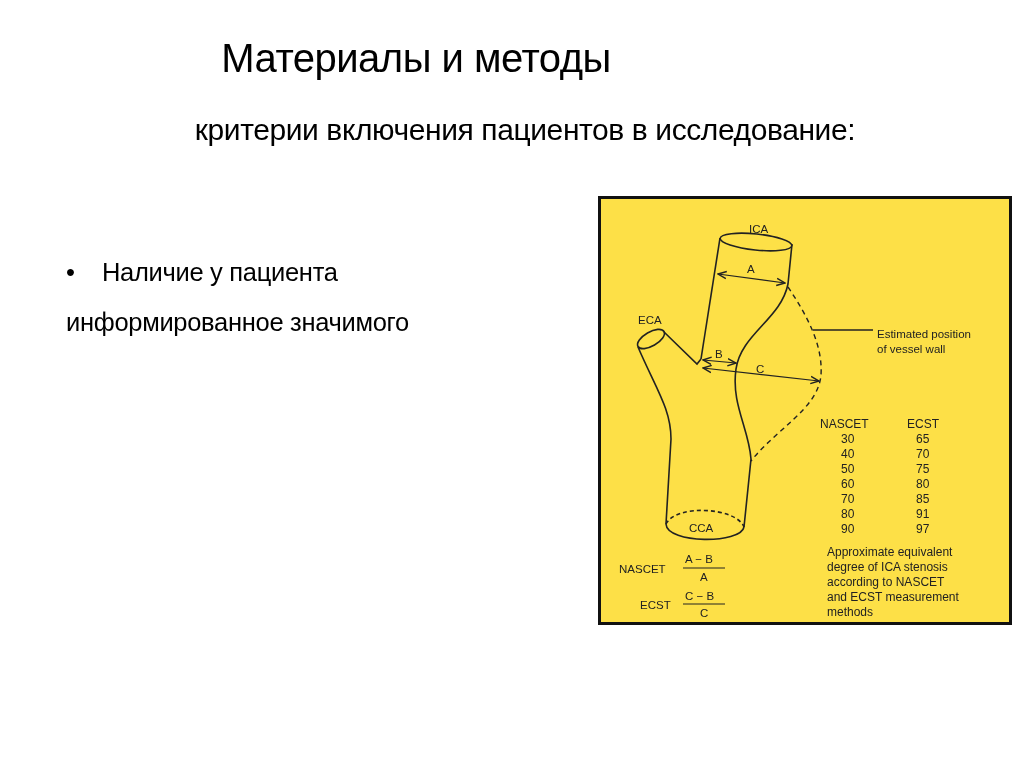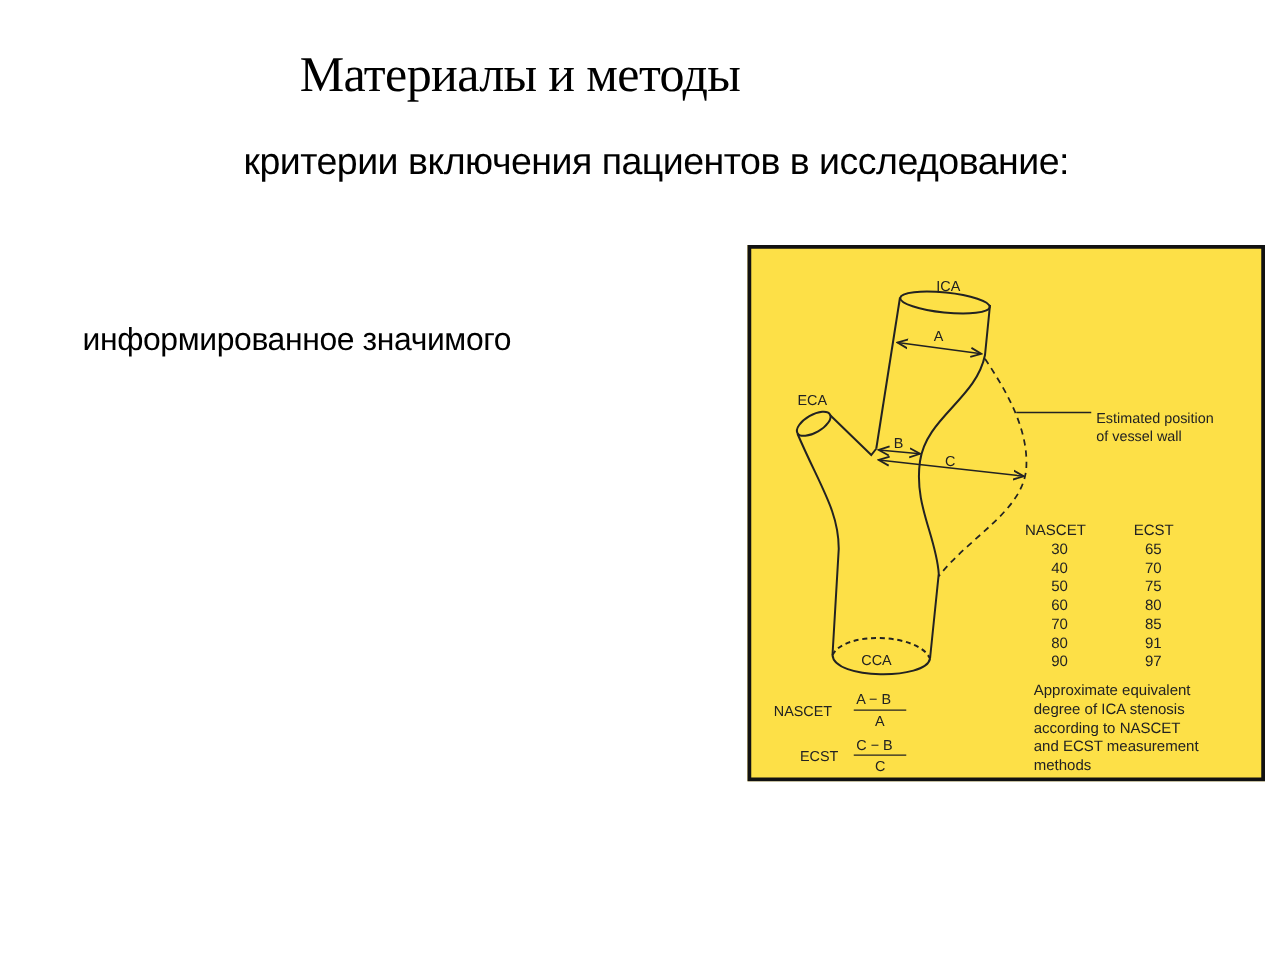--- a/index.html
+++ b/index.html
@@ -1,33 +1,34 @@
 <!DOCTYPE html>
 <html><head>
 <meta charset="utf-8">
 <style>
   html, body { margin: 0; padding: 0; background: #ffffff; }
   body { width: 1024px; height: 767px; position: relative; overflow: hidden; font-family: "Liberation Sans", sans-serif; color: #000; }
-  .title { position: absolute; left: 0; width: 832px; top: 36px; text-align: center; font-size: 40px; font-family: Liberation Serif, serif; font-stretch: condensed; letter-spacing: -0.5px; }
+  .title { position: absolute; left: 0; width: 832px; top: 36px; text-align: center; font-size: 40px; font-family: Liberation Sans, sans-serif; font-stretch: condensed; letter-spacing: -0.5px; }
   .subtitle { position: absolute; left: 0; width: 1050px; top: 113px; text-align: center; font-size: 30px; letter-spacing: -0.4px; }
   .bullets { position: absolute; left: 66px; top: 247px; width: 540px; font-size: 25.5px; line-height: 50px; letter-spacing: -0.3px; }
   .bullets p { margin: 0; }
   .bullet-mark { display: inline-block; width: 36px; }
   .figure { position: absolute; left: 598px; top: 196px; width: 414px; height: 429px; border: 3px solid #111; background: #fde047; box-sizing: border-box; }
   .figure svg { position: absolute; left: 0; top: 0; }
   .lbl { font-family: "Liberation Sans", sans-serif; font-size: 11.5px; fill: #222; }
   .tbl { font-family: "Liberation Sans", sans-serif; font-size: 12px; fill: #222; }
 </style>
 </head>
 <body>
 
 <div class="title">Материалы и методы</div>
 <div class="subtitle">критерии включения пациентов в исследование:</div>
 
 <div class="bullets">
+  <p><span class="bullet-mark">•</span><span>Наличие у пациента</span></p>
   <p>информированное значимого</p>
 </div>
 
 <div class="figure">
   <svg width="408" height="423" viewBox="0 0 408 423">
     <defs>
       <marker id="arr" markerWidth="8" markerHeight="8" refX="7" refY="4" orient="auto-start-reverse">
         <path d="M0,1 L7,4 L0,7" fill="none" stroke="#222" stroke-width="1.2"></path>
       </marker>
     </defs>

